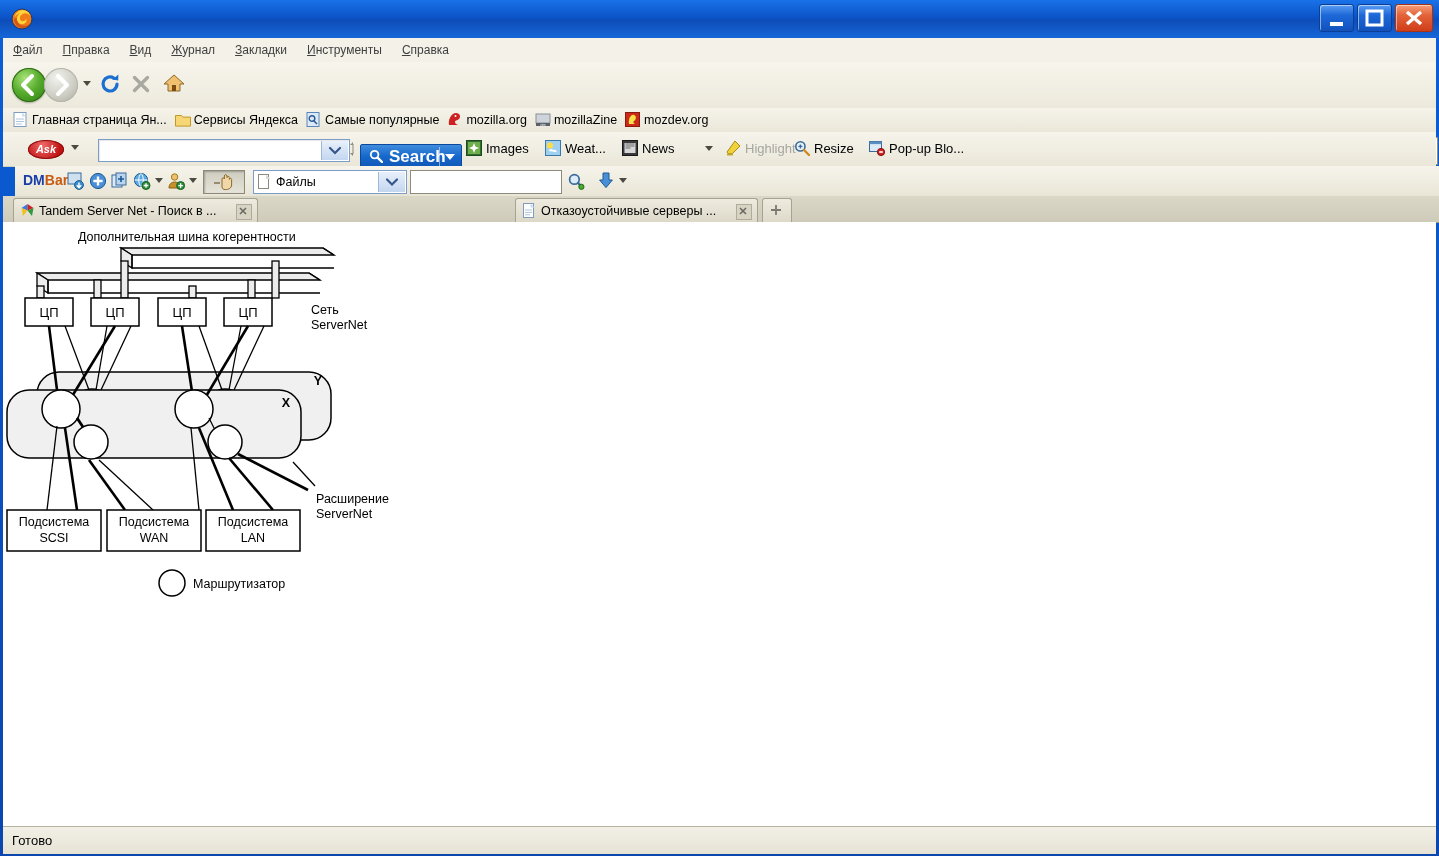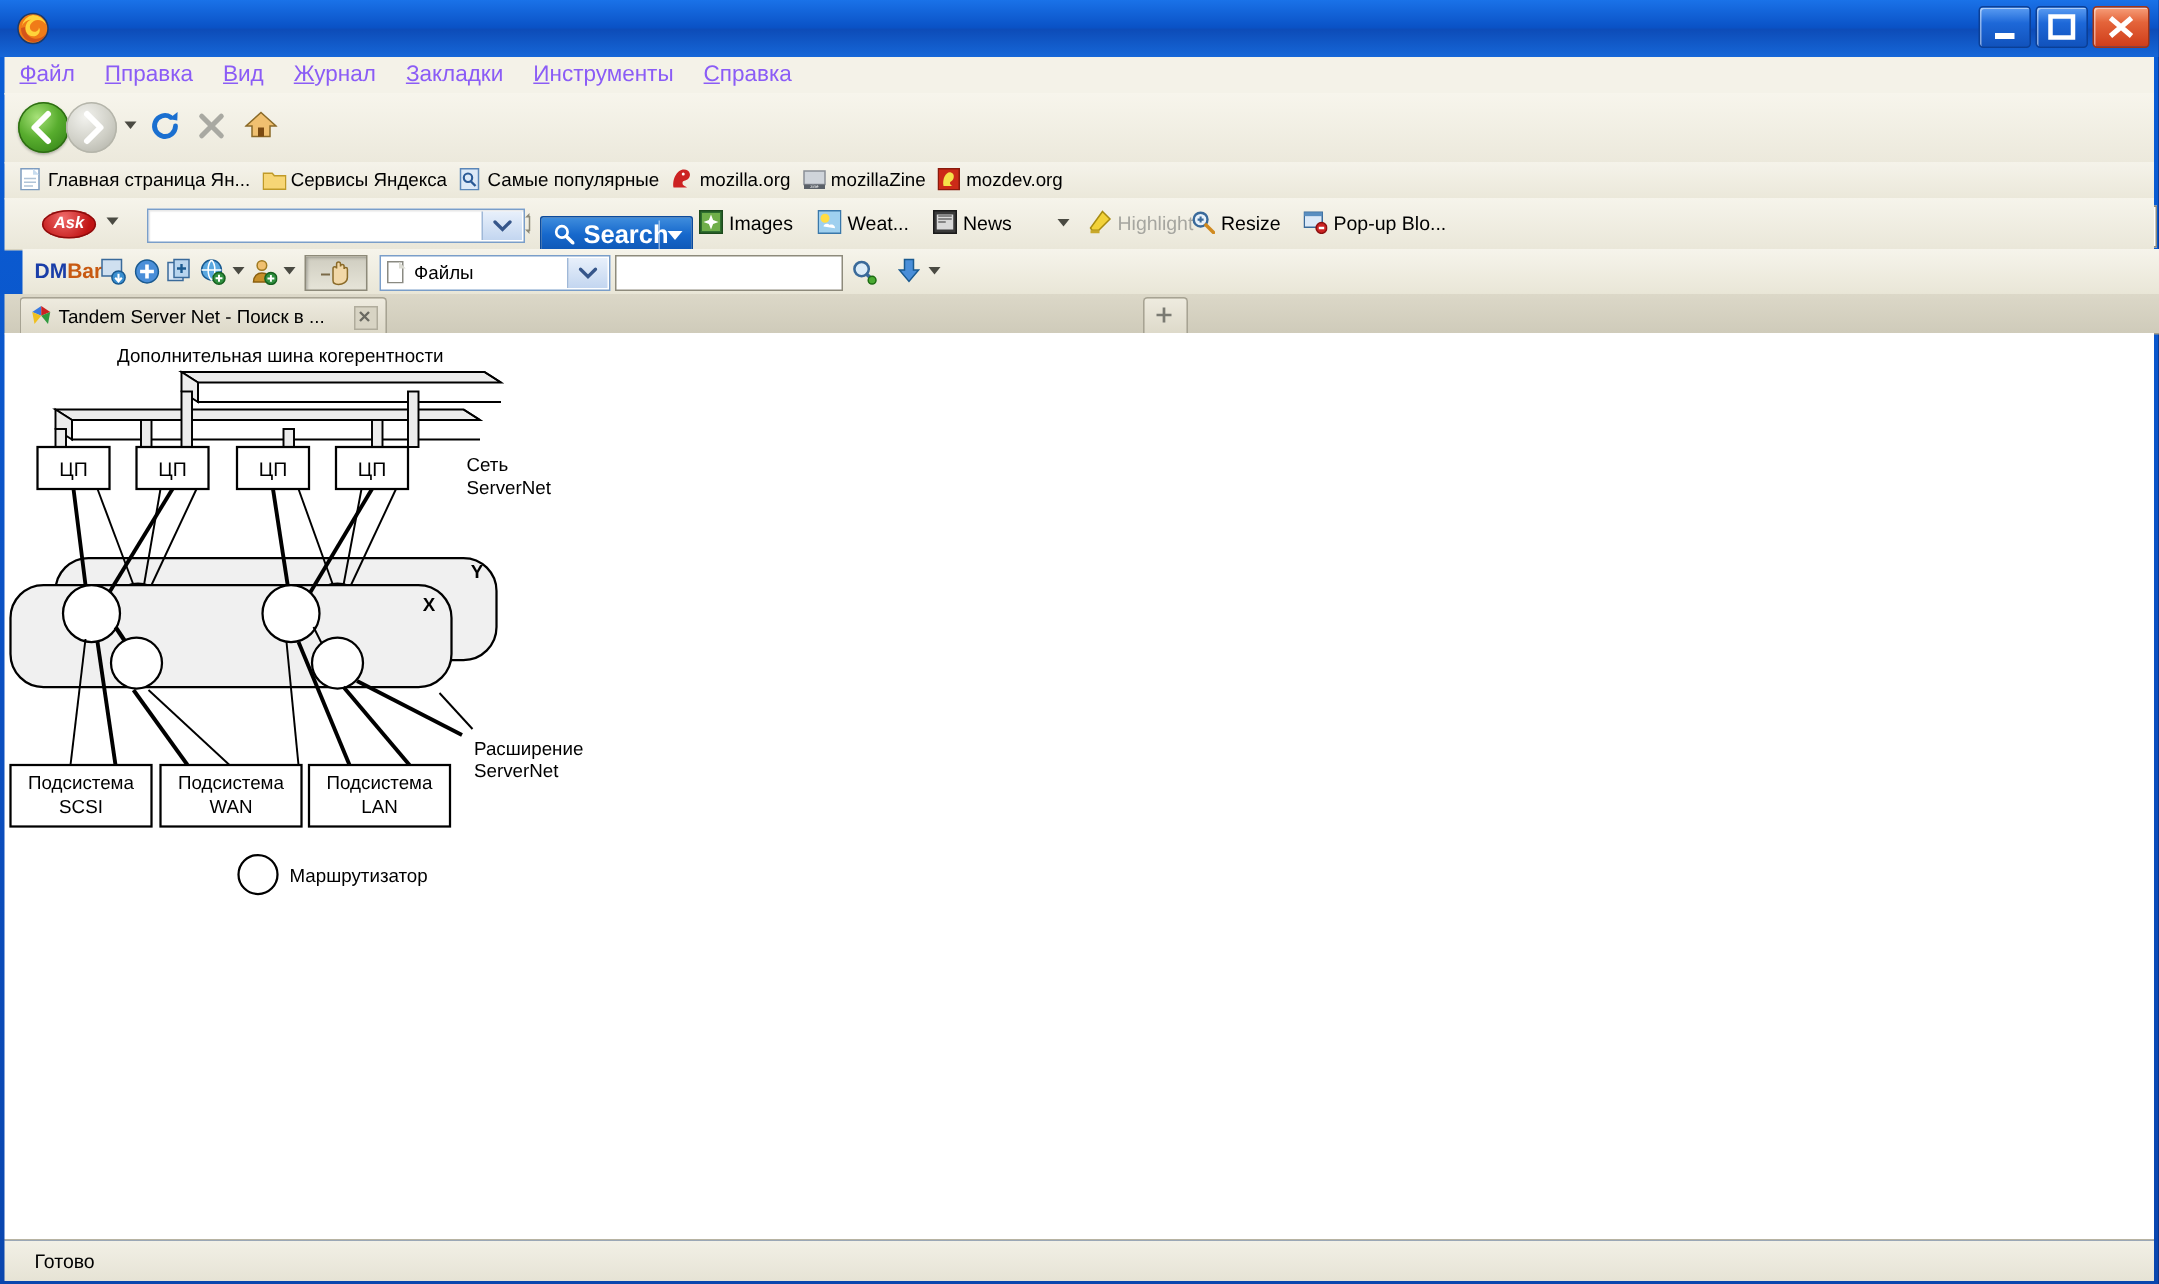--- a/index.html
+++ b/index.html
@@ -22,21 +22,21 @@
   .wbtn{float:left;width:33px;height:26px;margin-left:3px;border:1px solid #0b3f96;
         border-radius:3px;position:relative;
         background:linear-gradient(180deg,#5b9df3 0%,#1d68d8 40%,#1152bc 100%);
         box-shadow:inset 1px 1px 0 rgba(255,255,255,.5);}
   .wbtn.close{background:linear-gradient(180deg,#f79f7a 0%,#e4643a 38%,#cf3d1a 100%);
               border-color:#a33313;width:36px;}
   .wglyph{position:absolute;left:0;top:0;width:100%;height:100%;}
   
   .menubar{position:absolute;left:3px;top:38px;width:1433px;height:24px;
            background:#f4f2e8;border-bottom:1px solid #e4e1d4;}
-  .menuitem{float:left;height:24px;line-height:24px;padding:0 10px;font-size:15px;color:#8b5cf6;}
+  .menuitem{float:left;height:24px;line-height:24px;padding:0 10px;font-size:12px;color:#404040;}
   .menuitem u{text-decoration:underline;}
   
   .navbar{position:absolute;left:3px;top:62px;width:1433px;height:46px;
           background:linear-gradient(180deg,#f7f5ec 0%,#ece9dc 100%);
           border-bottom:1px solid #d9d5c3;}
   .navbtn{position:absolute;top:6px;}
   .circbtn{width:34px;height:34px;border-radius:50%;
            background:radial-gradient(circle at 38% 30%,#a8e27a 0%,#58ad2e 45%,#2c7a12 100%);
            box-shadow:inset 0 0 0 1px #2e6c14, 0 1px 2px rgba(0,0,0,.3);position:relative;}
   .circbtn.fwd{background:radial-gradient(circle at 38% 30%,#f2f2ee 0%,#cfcfc6 55%,#aaaaa0 100%);
@@ -124,21 +124,21 @@
   .newtab{position:absolute;top:2px;width:28px;height:24px;
           background:linear-gradient(180deg,#eeebdf,#ddd9c9);border:1px solid #a7a393;
           border-bottom:none;border-radius:3px 3px 0 0;}
   .tabscroll{position:absolute;right:4px;top:196px;width:14px;height:26px;}
   
   .content{position:absolute;left:3px;top:222px;width:1433px;height:604px;background:#fff;overflow:hidden;}
   
   .statusbar{position:absolute;left:3px;top:826px;width:1433px;height:27px;
              background:linear-gradient(180deg,#f2f0e6 0%,#e6e3d5 100%);
              border-top:1px solid #b7b3a2;}
-  .statustext{position:absolute;left:20px;top:0;height:27px;line-height:27px;font-size:13px;color:#000;}
+  .statustext{position:absolute;left:9px;top:0;height:27px;line-height:27px;font-size:13px;color:#000;}
 </style>
 </head>
 <body>
 
 <div class="win">
 
   <div class="titlebar">
     <svg class="ff-icon" viewBox="0 0 22 22">
       <circle cx="11" cy="11" r="10" fill="#f07c18"></circle>
       <path d="M11 2a9 9 0 0 1 8.6 6.3c-2-3-5.6-3.6-8-2.3-2.3 1.3-3 3.3-2.6 4.9.4 1.6 2 2.6 3.7 2.2 1.5-.3 2.4-1.6 2.2-2.7 1.3 1.6.6 4.3-1.8 5.4-2.6 1.2-5.8-.2-6.8-3C5.4 9.8 6.6 6.3 9.6 5 7 5.3 4.7 7 3.6 9.4A9 9 0 0 1 11 2z" fill="#ffd33a"></path>
@@ -465,20 +465,33 @@
         <path d="M1.5 5 L7.5 7.5 L3 13 Z" fill="#f0c020"></path>
           <path d="M7.5 7.5 L13.5 5 L12 13 Z" fill="#2f9a3f"></path>
       </svg>
       <div class="tlbl">Tandem Server Net - Поиск в ...</div>
       <div class="x">
         <svg width="12" height="12" viewBox="0 0 12 12">
           <path d="M3 3 L9 9 M9 3 L3 9" stroke="#6a6a62" stroke-width="1.6"></path>
         </svg>
       </div>
     </div>
+    <div class="tab" style="left:512px;width:243px;">
+      <svg class="fav" viewBox="0 0 15 15">
+        <rect x="1.5" y="0.5" width="10" height="14" fill="#fff" stroke="#7d9cc0"></rect>
+        <path d="M8.5 0.5 L12.5 4.5 L8.5 4.5 Z" fill="#c8dcef"></path>
+        <path d="M3 7h7M3 9.4h7M3 11.8h5" stroke="#b0c4d8"></path>
+      </svg>
+      <div class="tlbl">Отказоустойчивые серверы ...</div>
+      <div class="x">
+        <svg width="12" height="12" viewBox="0 0 12 12">
+          <path d="M3 3 L9 9 M9 3 L3 9" stroke="#6a6a62" stroke-width="1.6"></path>
+        </svg>
+      </div>
+    </div>
     <div class="newtab" style="left:759px;">
       <svg width="26" height="22" viewBox="0 0 26 22">
         <path d="M13 6v10M8 11h10" stroke="#7a7a72" stroke-width="1.8"></path>
       </svg>
     </div>
     <svg class="tabscroll" viewBox="0 0 14 26">
       <path d="M3 10 L7 15 L11 10" stroke="#4a4a42" stroke-width="1.8" fill="none"></path>
     </svg>
   </div>
 

